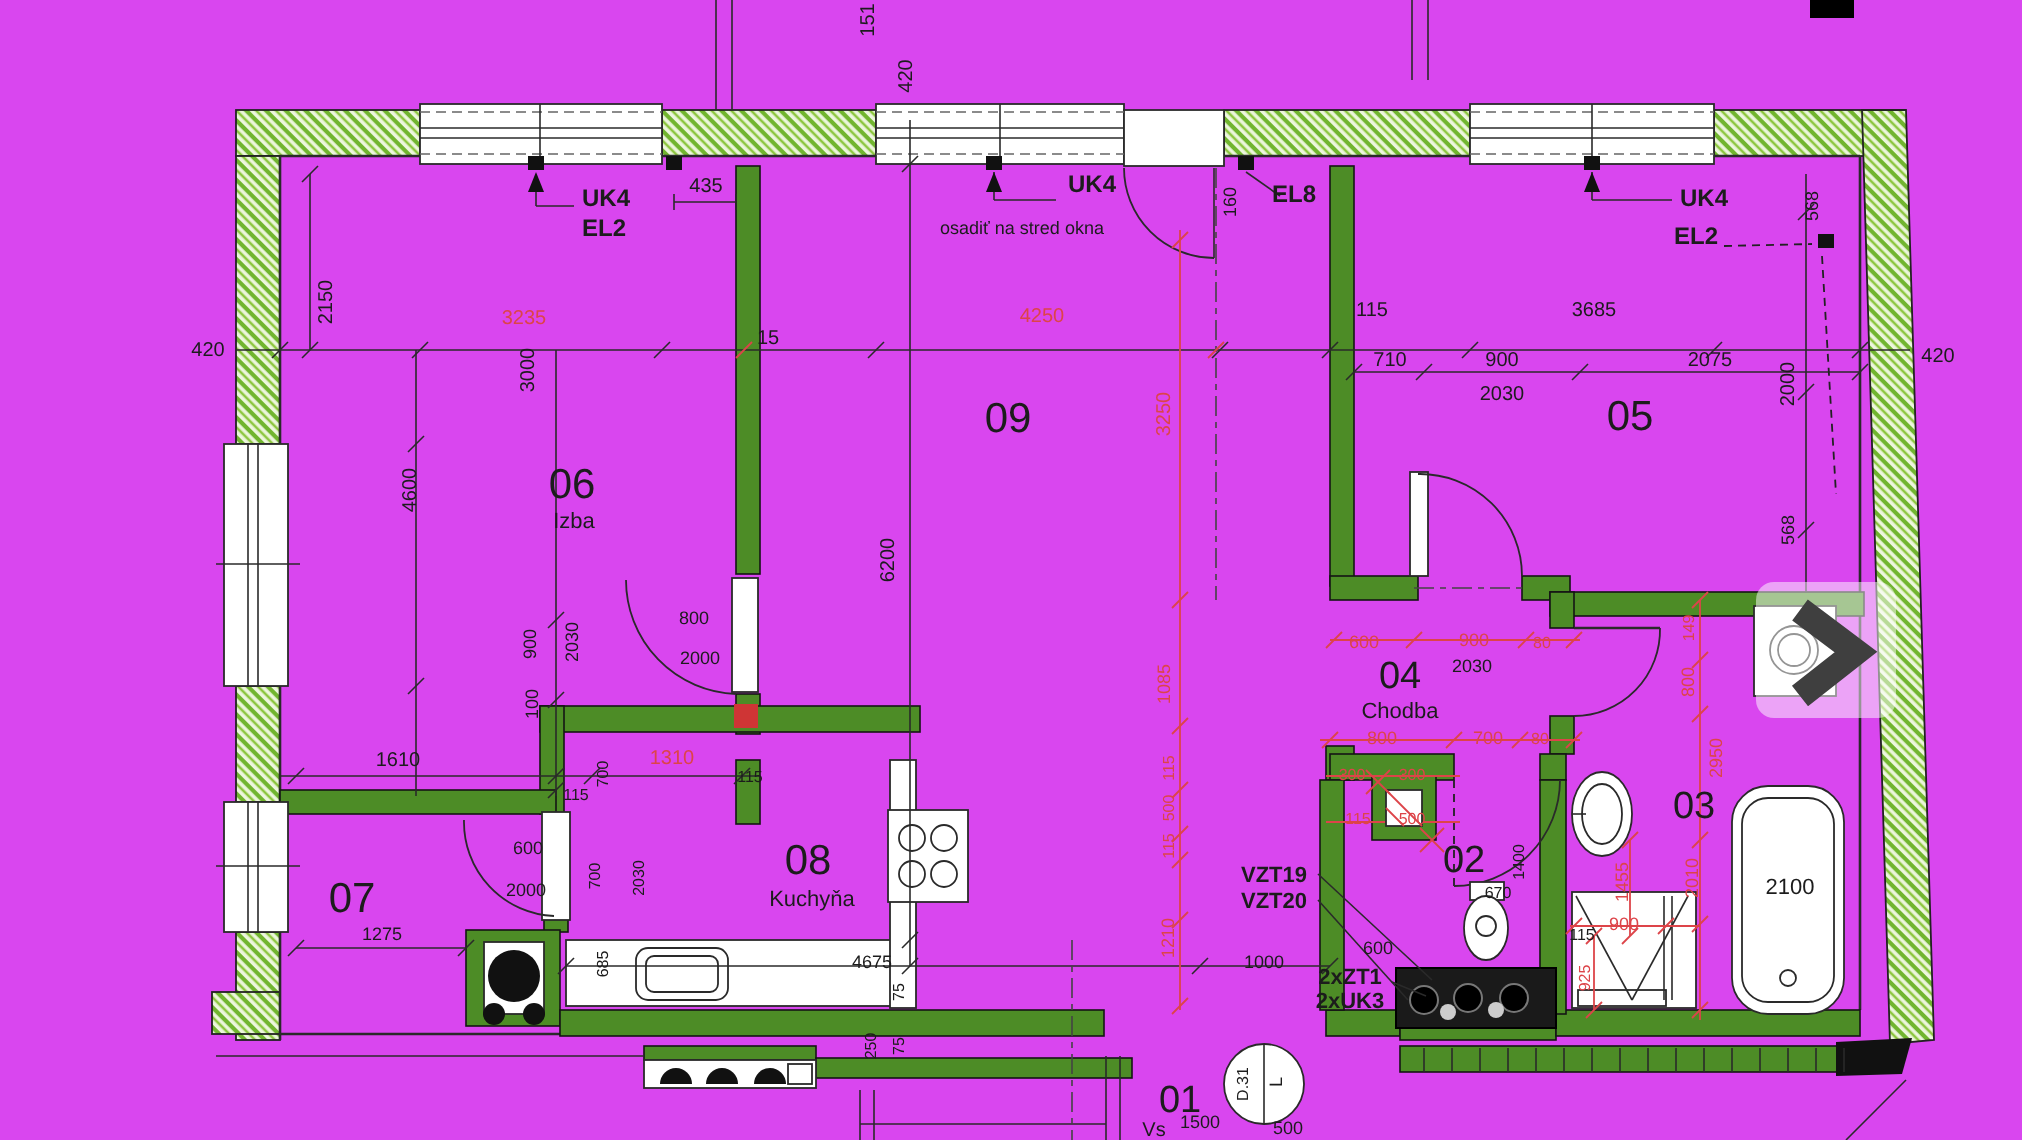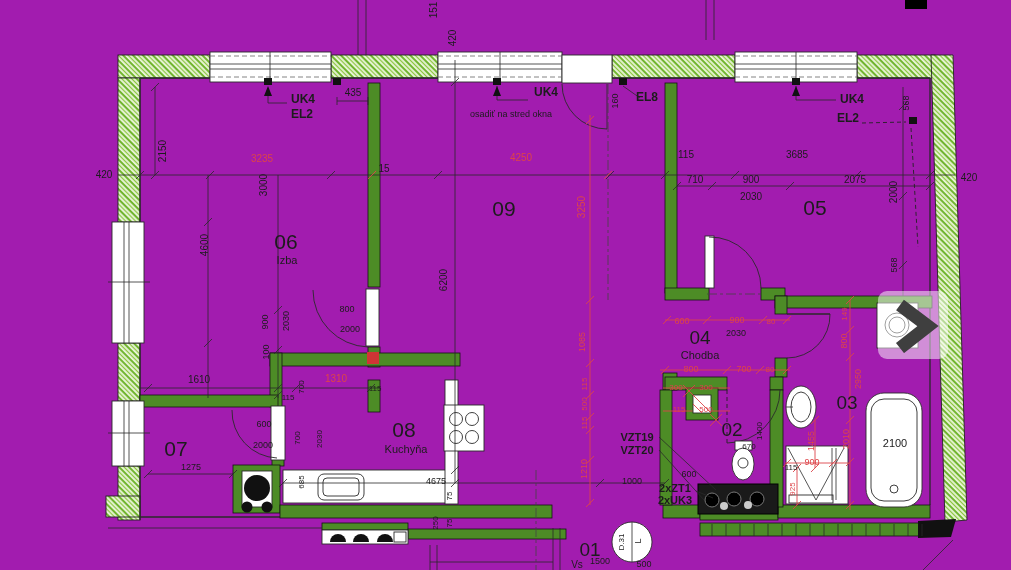--- a/index.html
+++ b/index.html
@@ -1,17 +1,17 @@
 <!DOCTYPE html>
 <html style="--wall-green: #4d8c26; --dim-red: #dd4449;"><head>
 <meta charset="utf-8">
 <style>
   html,body{margin:0;padding:0;background:#fff;}
   body{width:1011px;height:570px;overflow:hidden;font-family:"Liberation Sans",sans-serif;}
-  .stage{position:relative;width:1011px;height:570px;background:#a21caf;}
+  .stage{position:relative;width:1011px;height:570px;background:#d946ef;}
   svg text{font-family:"Liberation Sans","DejaVu Sans",sans-serif;}
   .tk{fill:#1c1c1c}
   .tr{fill:var(--dim-red,#dd4449)}
   .tb{font-weight:bold}
   .ext{fill:url(#hatch);stroke:#222;stroke-width:0.9}
   .ig{fill:var(--wall-green,#4d8c26);stroke:#141414;stroke-width:0.8}
   .lk{stroke:#2a2a2a;stroke-width:0.8;fill:none}
   .lt{stroke:#2a2a2a;stroke-width:1.3;fill:none}
   .lr{stroke:var(--dim-red,#dd4449);stroke-width:0.9;fill:none}
   .fx{fill:#fff;stroke:#2a2a2a;stroke-width:0.9}

